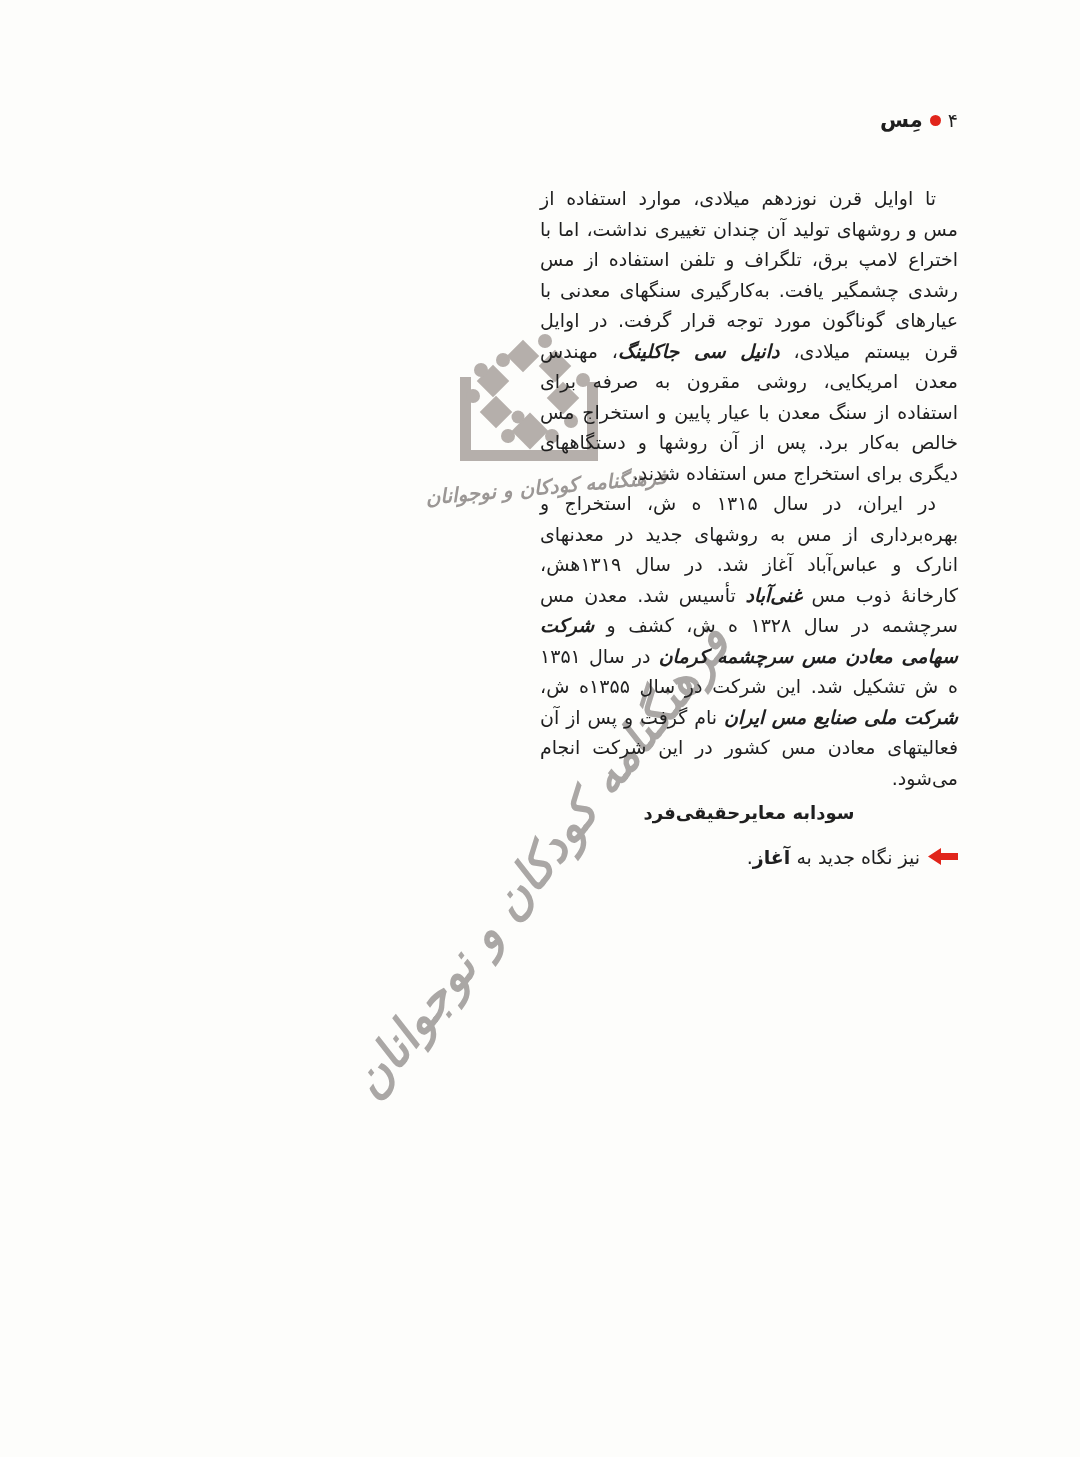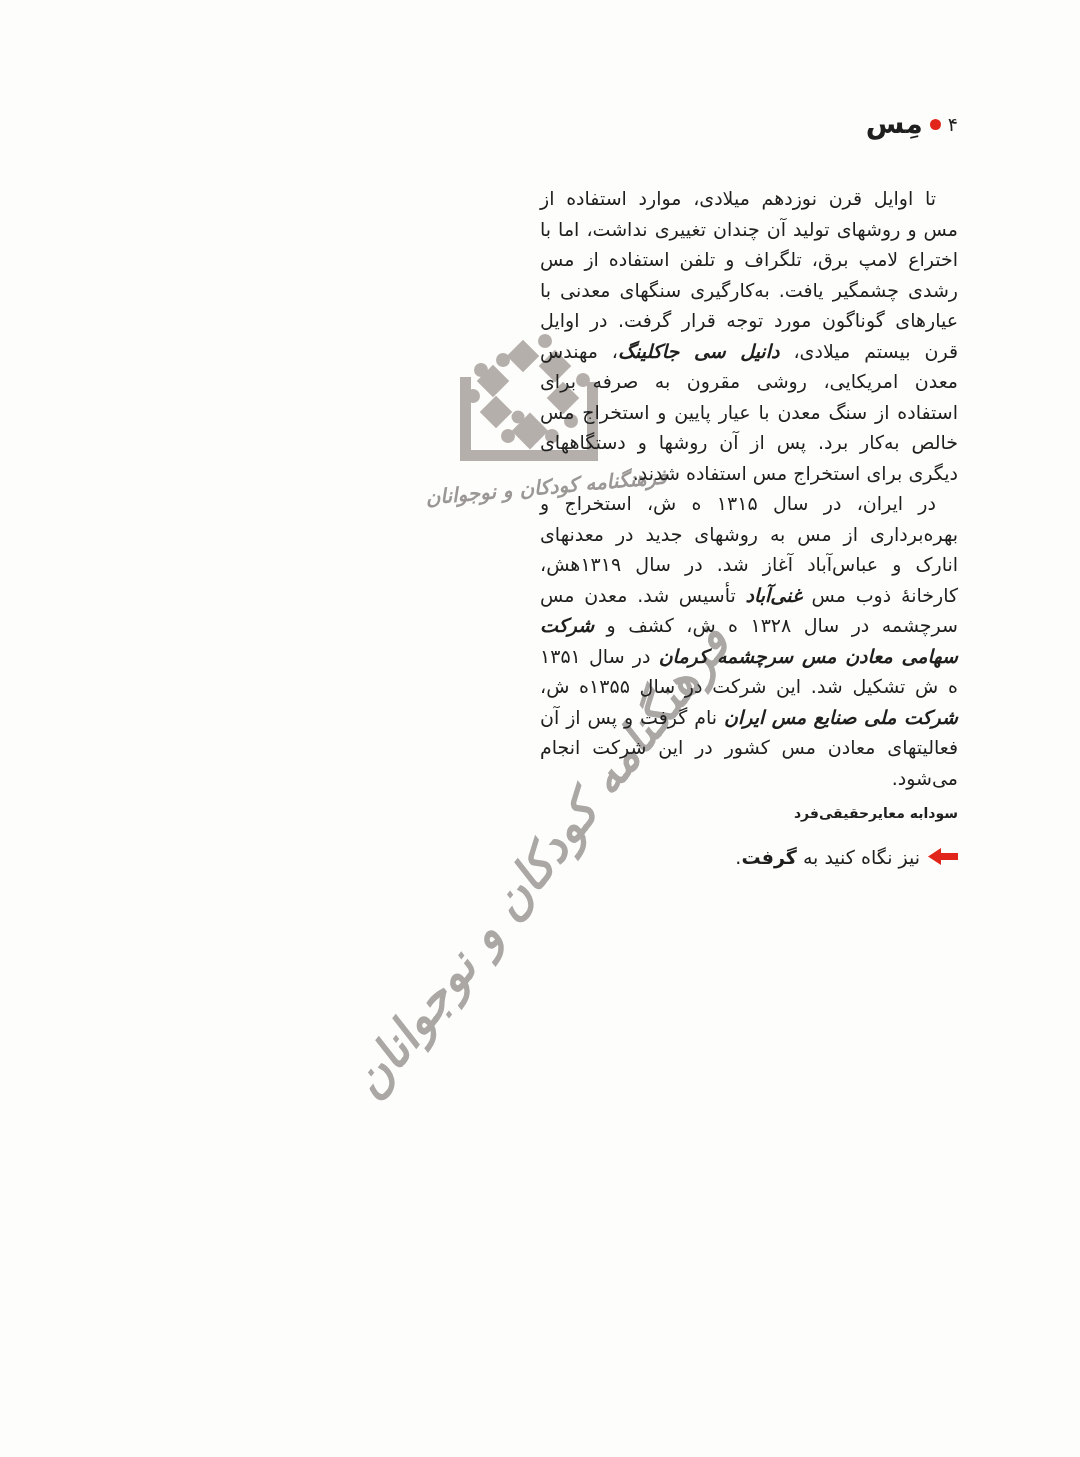--- a/index.html
+++ b/index.html
@@ -9,33 +9,33 @@
     font-family:"DejaVu Sans", sans-serif; color:#1f1f1f;
   }
 
   
   .header {
     position:absolute; top:110px; right:122px;
     display:flex; direction:rtl; align-items:center; gap:7px; z-index:3;
   }
   .page-num { font-size:19px; line-height:1; }
   .dot { width:11px; height:11px; border-radius:50%; background:#e1251b; }
-  .entry-title { font-size:28px; font-weight:bold; line-height:1; }
+  .entry-title { font-size:21px; font-weight:bold; line-height:1; }
 
   
   .article {
     position:absolute; top:183px; left:540px; width:418px; z-index:2;
     direction:rtl; text-align:justify;
     font-size:19px; line-height:30.5px;
   }
   .article p { margin:0; text-indent:22px; }
   .em { font-weight:bold; font-style:italic;margin-top:28px; }
   .byline {
-    text-align:right; direction:rtl;
-    font-size:14px; font-weight:bold; margin-top:5px;
+    text-align:center; direction:rtl;
+    font-size:18px; font-weight:bold; margin-top:5px;
   }
   .see-also {
     margin-top:13px; display:flex; direction:rtl;
     align-items:center; gap:8px; font-size:19px;
   }
   .see-also .term { font-weight:bold; }
   .arrow-svg { display:block; }
 
   
   .logo { position:absolute; left:450px; top:333px; z-index:1; }
@@ -98,18 +98,18 @@
       <span>در ایران، در سال ۱۳۱۵ ه ش، استخراج و بهره‌برداری از مس به روشهای جدید در معدنهای انارک و عباس‌آباد آغاز شد. در سال ۱۳۱۹هش، کارخانهٔ ذوب مس </span><span class="em">غنی‌آباد</span><span> تأسیس شد. معدن مس سرچشمه در سال ۱۳۲۸ ه ش، کشف و </span><span class="em">شرکت سهامی معادن مس سرچشمه کرمان</span><span> در سال ۱۳۵۱ ه ش تشکیل شد. این شرکت در سال ۱۳۵۵ه ش، </span><span class="em">شرکت ملی صنایع مس ایران</span><span> نام گرفت و پس از آن فعالیتهای معادن مس کشور در این شرکت انجام می‌شود.</span>
     </p>
 
     <div class="byline">سودابه معایرحقیقی‌فرد</div>
 
     <div class="see-also">
       <svg class="arrow-svg" width="30" height="17" viewBox="0 0 30 17" xmlns="http://www.w3.org/2000/svg">
         <path d="M0 8.5 L13 0 L13 5 L30 5 L30 12 L13 12 L13 17 Z" fill="#e1251b"></path>
       </svg>
       <span>
-        <span>نیز نگاه کنید به </span><span class="term">گرفت</span><span>.</span>
+        <span>نیز نگاه جدید به </span><span class="term">آغاز</span><span>.</span>
       </span>
     </div>
   </div>
 
 </div>
 
 </body></html>

